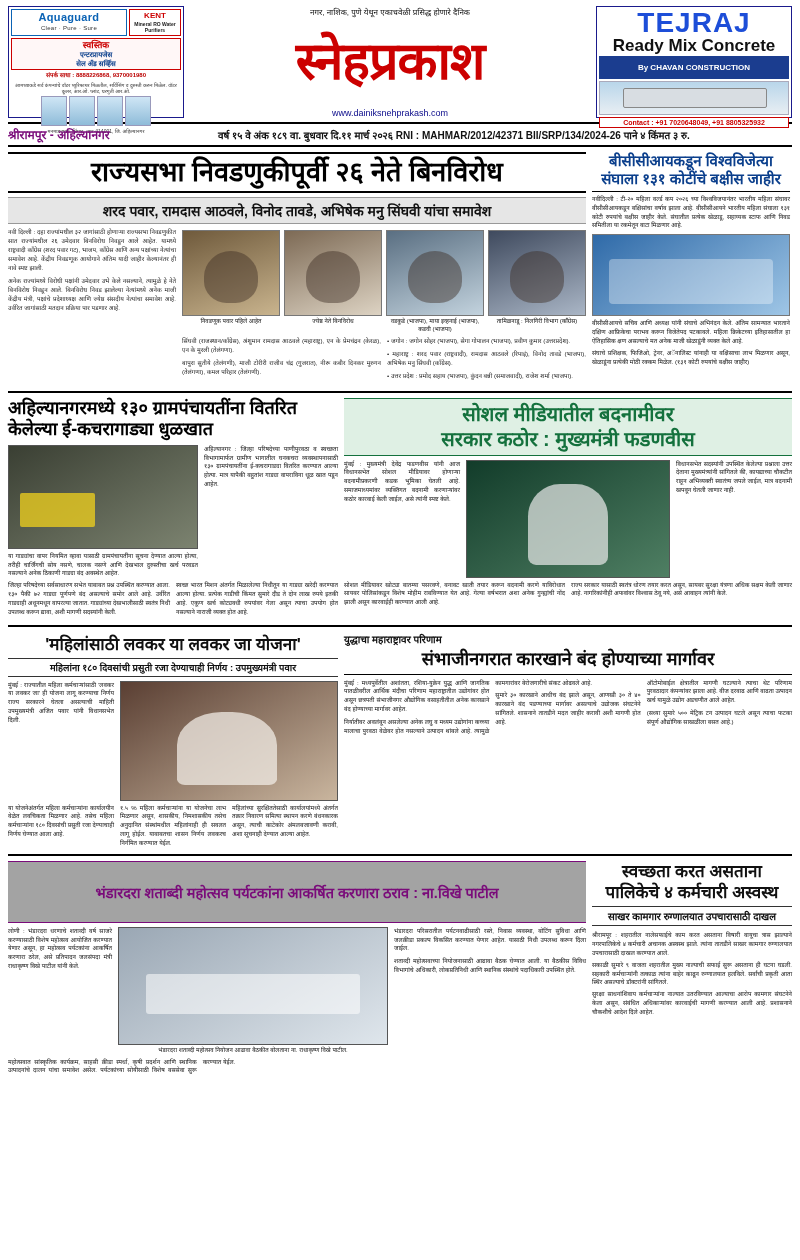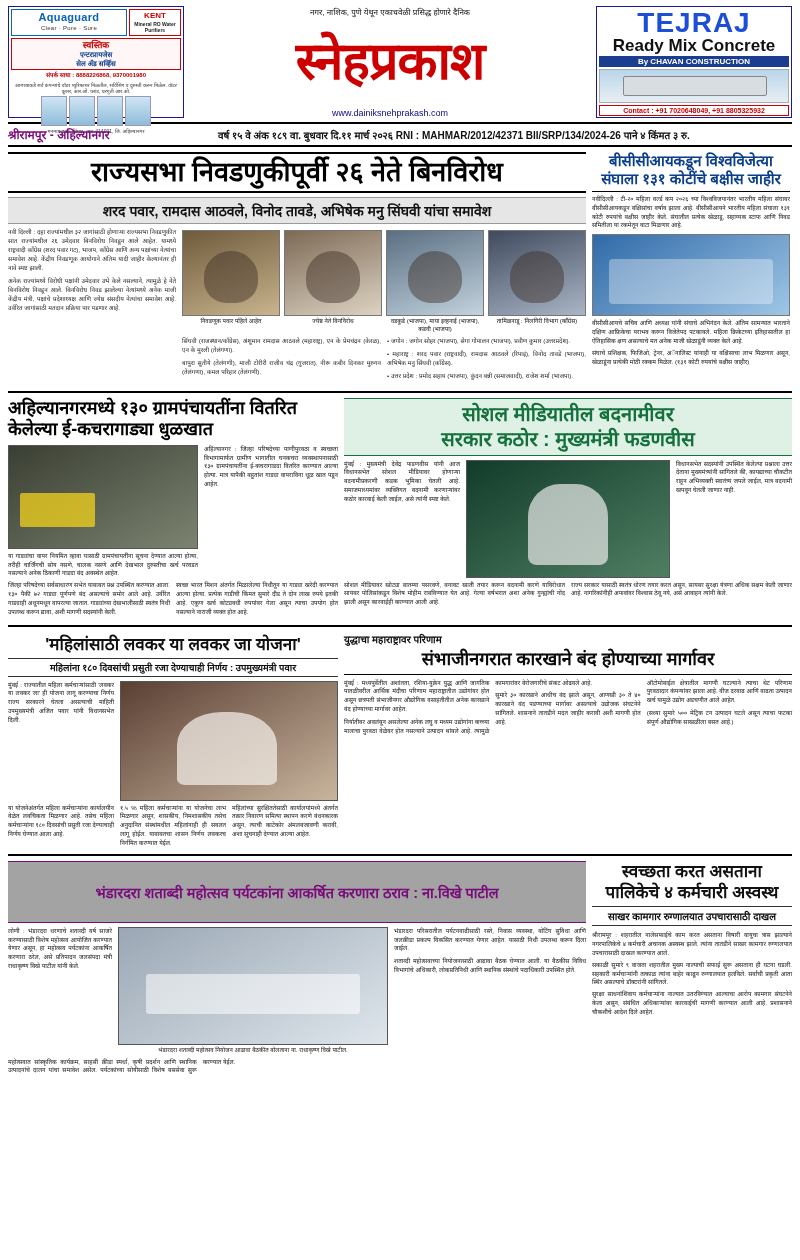--- a/index.html
+++ b/index.html
@@ -48,21 +48,21 @@
     letter-spacing:-1px; font-family:"Liberation Sans", sans-serif;
   }
   .website { font-size:9px; color:#0a0a8a; margin-top:4px; }
 
   .tejraj {
     width:196px; border:1px solid #1a1a8c; padding:2px; text-align:center;
     display:flex; flex-direction:column;
   }
   .tejraj-name { color:#1d4ed8; font-size:28px; font-weight:bold; line-height:1; letter-spacing:1px;}
   .tejraj-sub { font-size:17px; font-weight:bold; color:#111; line-height:1.1;}
-  .tejraj-blue { background:#1b3d8f; color:#fff; font-size:8px; font-weight:bold; padding:1px 0; }
+  .tejraj-blue { background:#1b3d8f; color:#fff; font-size:8px; font-weight:bold; padding:7px 0; }
   .truck { flex:1; margin:2px 0; background:linear-gradient(#b9d6ea,#e8eef3); border:1px solid #aab; position:relative; min-height:34px;}
   .truck:after{
     content:""; position:absolute; left:12%; bottom:6px; width:76%; height:18px;
     background:#d8dde2; border:1px solid #888; border-radius:2px;
   }
   .tejraj-contact { background:#fff; border:1px solid #c00; color:#c00; font-size:7px; font-weight:bold; padding:1px;}
 
   
   .infobar {
     display:flex; align-items:center; gap:6px;

